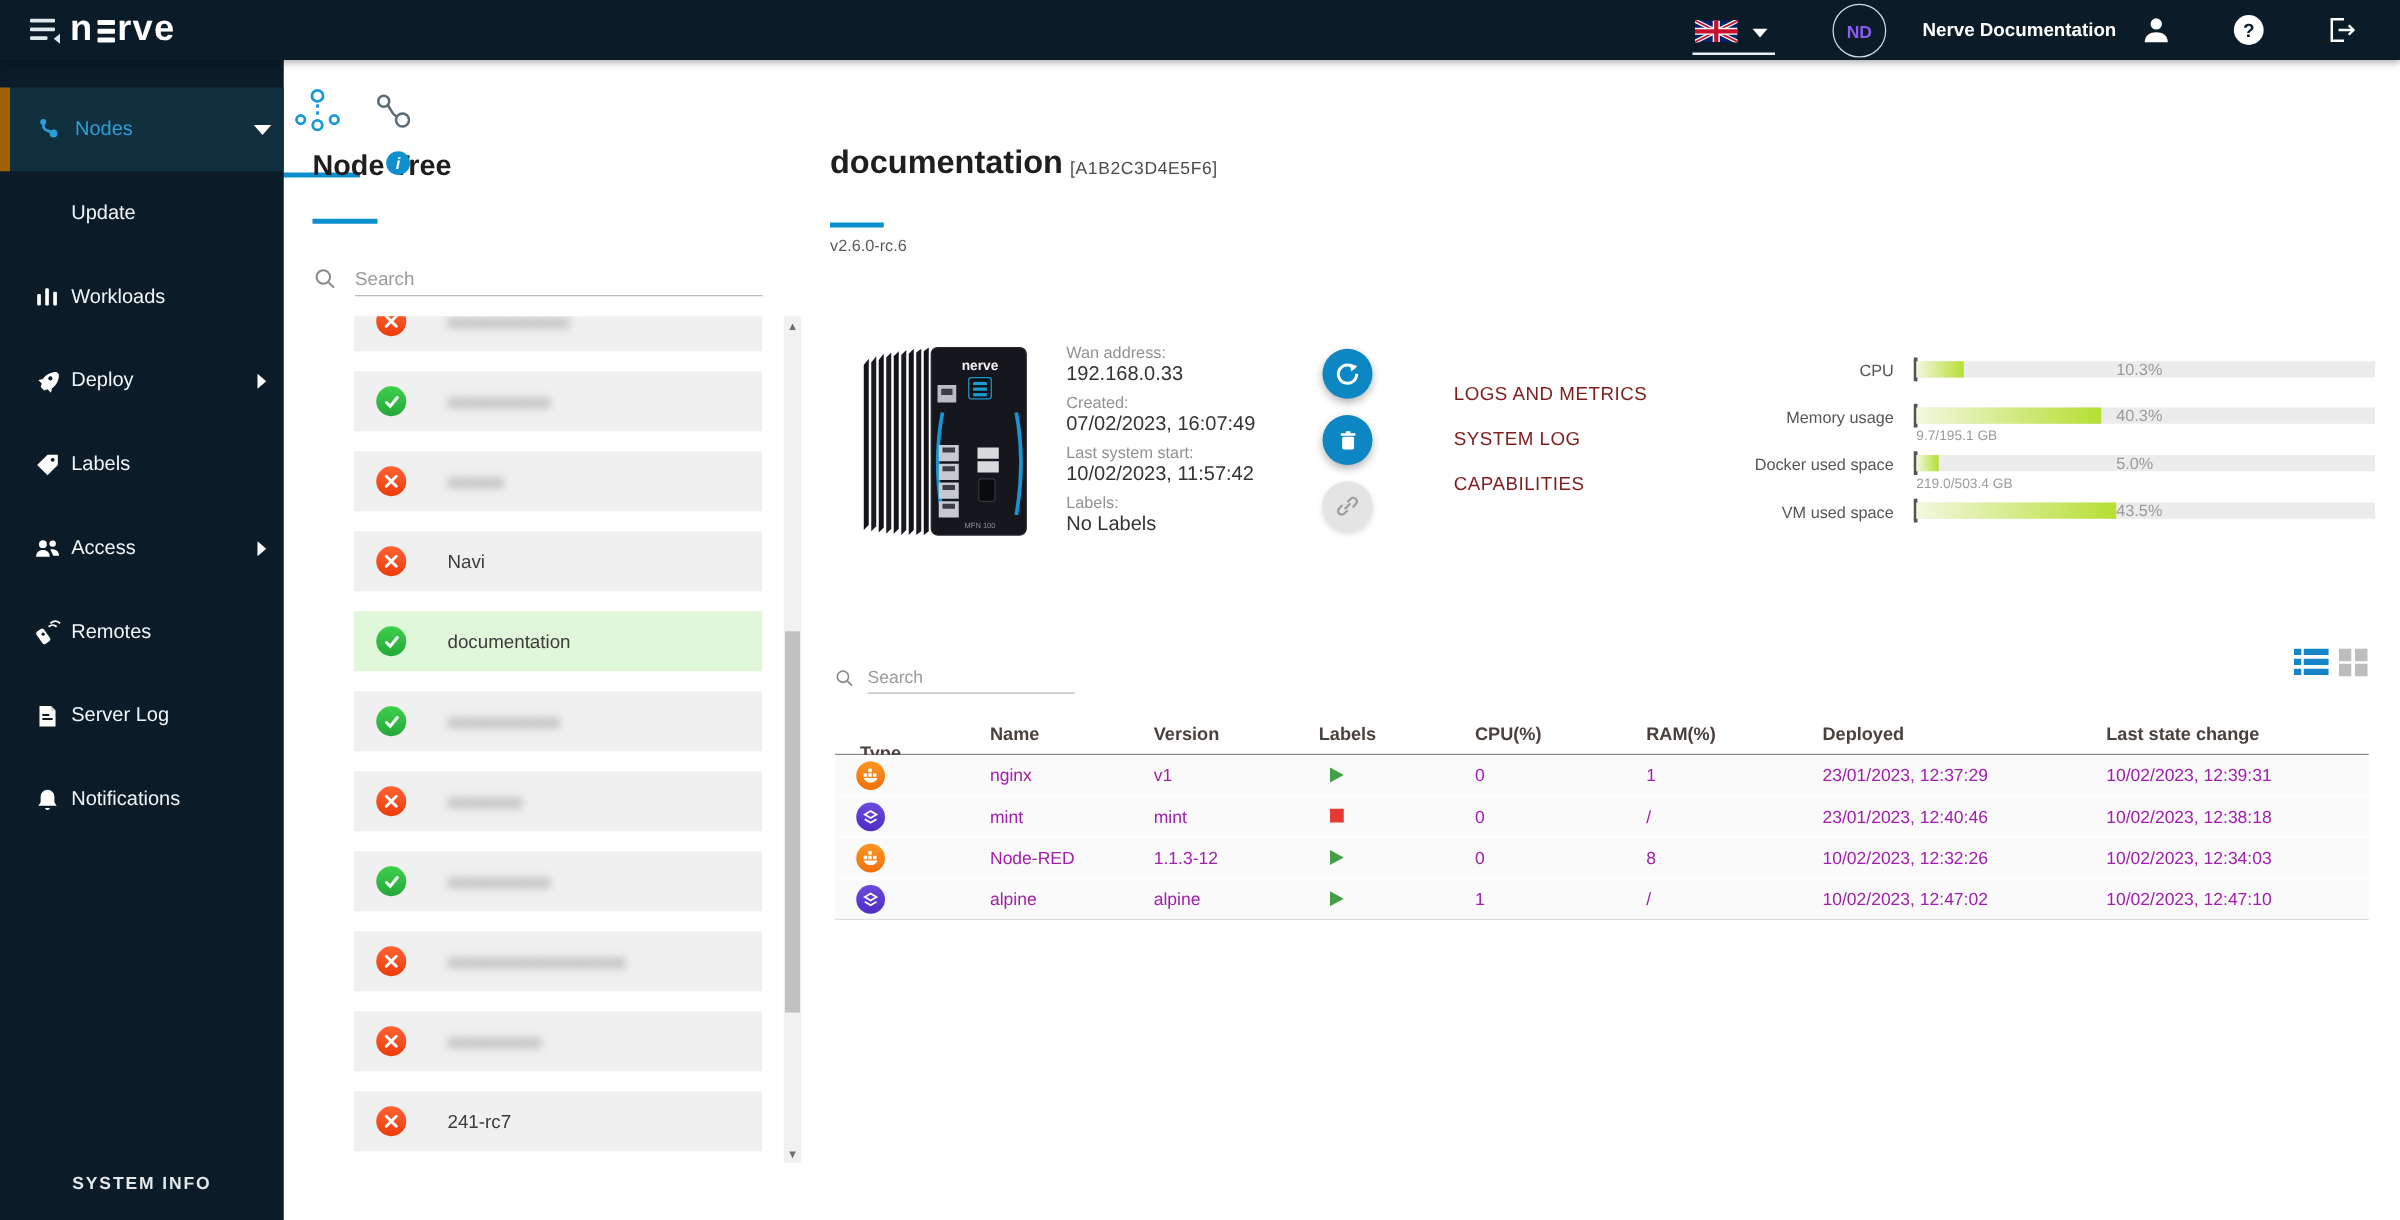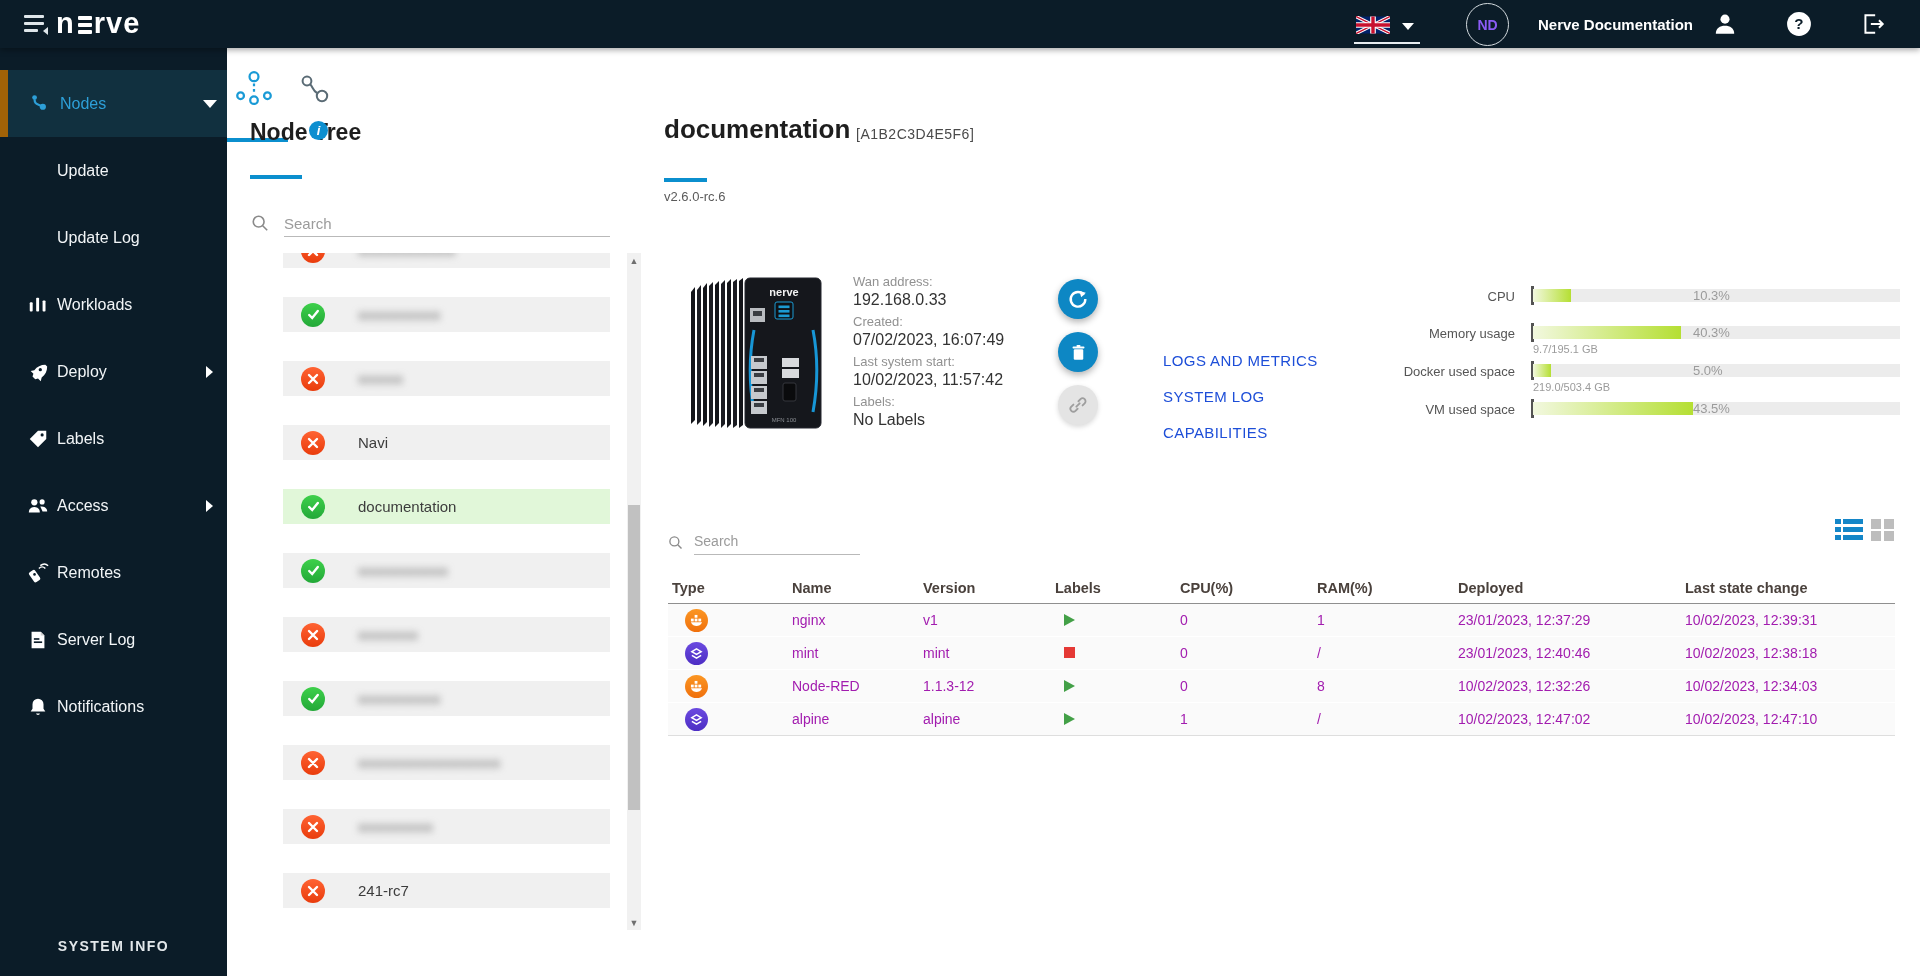--- a/index.html
+++ b/index.html
@@ -62,21 +62,21 @@
   .nt-underline { position:absolute; left:23px; top:127px; width:52px; height:4px; background:#0b8fce; }
   .info-icon { position:absolute; left:82px; top:73px; width:19px; height:19px; border-radius:50%;
                background:#0d8fd0; color:#fff; font-size:13px; font-weight:bold; font-style:italic;
                display:flex; align-items:center; justify-content:center; cursor:pointer; }
   .search-wrap { position:absolute; }
   .search-wrap svg { position:absolute; left:0; top:0; }
   .search-ph { position:absolute; left:33px; top:1px; font-size:15px; color:#9b9b9b; }
   .search-line { position:absolute; left:33px; top:22px; height:1px; background:#b9b9b9; }
 
   .node-list { position:absolute; left:56px; top:205px; width:327px; height:677px; overflow:hidden; }
-  .node-item { position:absolute; left:0; width:327px; height:35px; background:#f0f0f0;
+  .node-item { position:absolute; left:0; width:327px; height:48px; background:#f0f0f0;
                display:flex; align-items:center; cursor:pointer; }
   .node-item.selected { background:#e1f7d9; }
   .st-badge { position:absolute; left:18px; width:24px; height:24px; border-radius:50%;
               display:flex; align-items:center; justify-content:center; }
   .st-online { background:linear-gradient(#3ed04b,#23a838); }
   .st-offline { background:linear-gradient(#ff6333,#e93c0c); }
   .st-badge svg { display:block; }
   .node-label { position:absolute; left:75px; font-size:15px; color:#3c3c3c; white-space:nowrap; }
   .node-label.blurred { filter:blur(3.5px); color:#6f6f6f; }
   .nt-scroll { position:absolute; left:400px; top:205px; width:14px; height:677px; background:#f1f1f1; }
@@ -92,22 +92,22 @@
 
   
   .detail-label { position:absolute; font-size:13px; color:#919191; }
   .detail-value { position:absolute; font-size:16px; color:#333; }
 
   .circle-btn { position:absolute; width:40px; height:40px; border-radius:50%; border:none;
                 background:#0d87c4; box-shadow:0 3px 7px rgba(0,0,0,.3); cursor:pointer;
                 display:flex; align-items:center; justify-content:center; }
   .circle-btn.disabled { background:#e4e4e4; box-shadow:0 2px 5px rgba(0,0,0,.15); cursor:default; }
 
-  .nd-link { position:absolute; color:#1d4ed8; font-size:15px; letter-spacing:.4px;
-             text-decoration:none; cursor:pointer;margin-top:45px; }
+  .nd-link { position:absolute; color:#7f1d1d; font-size:15px; letter-spacing:.4px;
+             text-decoration:none; cursor:pointer; }
 
   
   .stat-label { position:absolute; width:260px; text-align:right; font-size:13px; color:#555; }
   .stat-track { position:absolute; left:1306px; width:367px; height:13px; background:#ececec; }
   .stat-tick { position:absolute; left:-2px; top:-3px; width:3px; height:19px; background:#545454; }
   .stat-fill { position:absolute; left:0; top:0; height:13px;
                background:linear-gradient(to right,#f2f8df,#b5df33); }
   .stat-pct { position:absolute; left:160px; top:0; font-size:13px; color:#9b9b9b; line-height:13px; }
   .stat-sub { position:absolute; left:1306px; font-size:11px; color:#9b9b9b; }
 
@@ -122,21 +122,21 @@
   .type-badge { position:absolute; left:17px; top:5px; width:23px; height:23px; border-radius:50%;
                 display:flex; align-items:center; justify-content:center; }
   .type-docker { background:linear-gradient(#fb9623,#f0700c); }
   .type-vm { background:linear-gradient(#6b4ae0,#4d2ec4); }
   .play-tri { position:absolute; left:396px; top:10px; width:0; height:0;
               border-top:6.5px solid transparent; border-bottom:6.5px solid transparent;
               border-left:11px solid #43a047; }
   .stop-sq { position:absolute; left:396px; top:10px; width:11px; height:11px; background:#e53935; }
 
   
-  .c1{left:4px;} .c2{left:124px;} .c3{left:255px;} .c4{left:387px;}
+  .c1{left:20px;margin-top:15px;} .c2{left:124px;} .c3{left:255px;} .c4{left:387px;}
   .c5{left:512px;} .c6{left:649px;} .c7{left:790px;} .c8{left:1017px;}
 </style>
 </head>
 <body>
 
 <div class="page">
 
   <div class="topbar">
     <div class="hamburger">
       <span class="bar b1"></span>
@@ -194,23 +194,20 @@
         <circle cx="14" cy="15" r="3.4" fill="#2d9fd8"></circle>
       </svg>
       <span class="s-label">Nodes</span>
       <span class="caret-d"></span>
     </div>
 
     <div class="side-item">
       <span class="s-label">Update</span>
     </div>
 
-    <div class="side-item">
-      <span class="s-label">Update Log</span>
-    </div>
 
     <div class="side-item">
       <svg class="s-icon" viewBox="0 0 24 24">
         <rect x="3" y="9" width="3.2" height="10" rx="1" fill="#fff"></rect>
         <rect x="10" y="4" width="3.2" height="15" rx="1" fill="#fff"></rect>
         <rect x="17" y="7" width="3.2" height="12" rx="1" fill="#fff"></rect>
       </svg>
       <span class="s-label">Workloads</span>
     </div>
 

